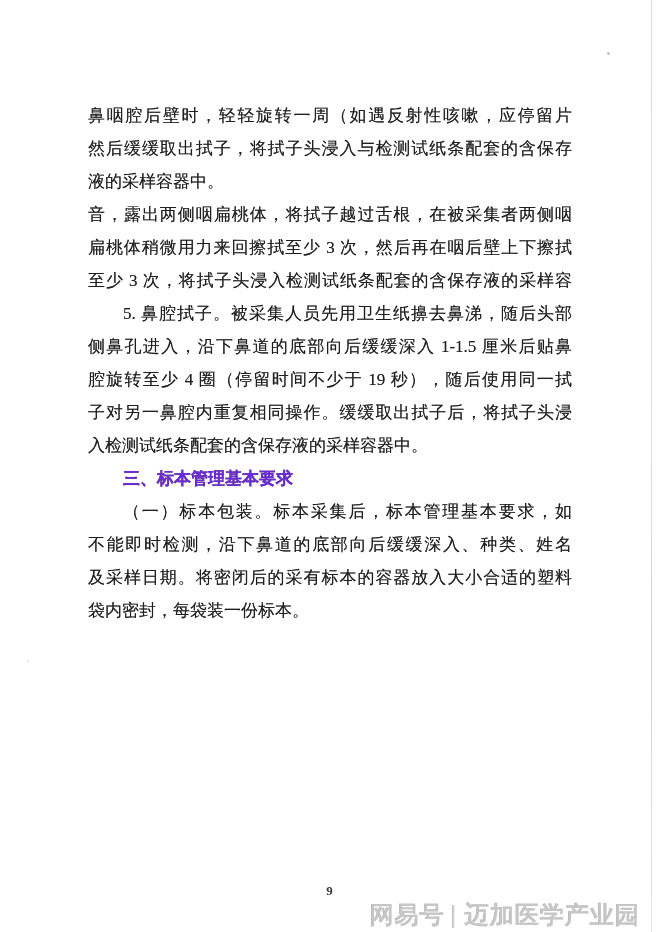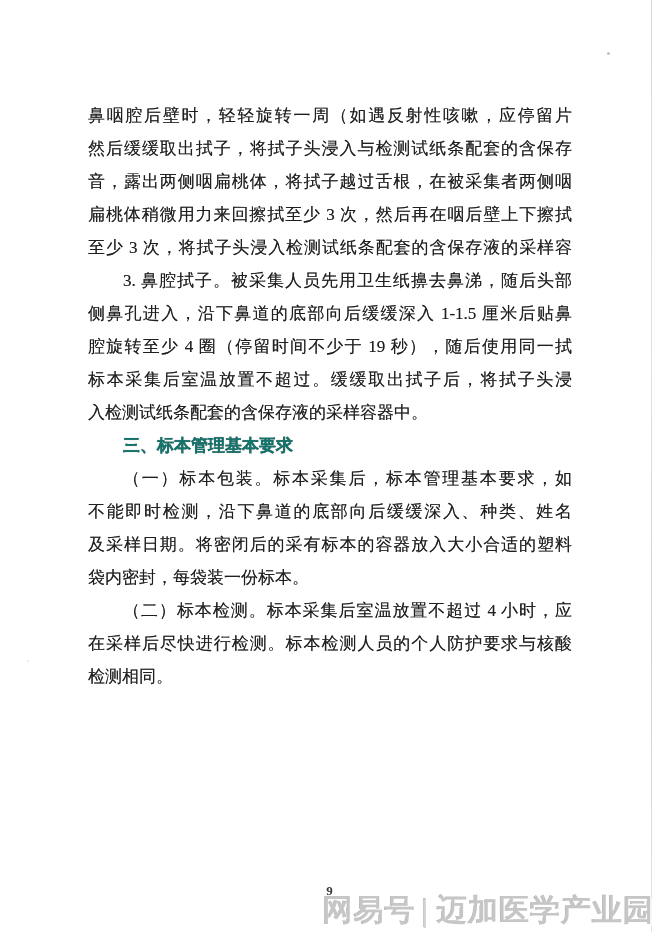--- a/index.html
+++ b/index.html
@@ -32,34 +32,34 @@
     height:33px;line-height:33px;
     overflow:hidden;
     white-space:normal;
     text-align:justify;
     text-align-last:justify;
     -moz-text-align-last:justify;
   }
   .line.first{padding-left:35px;}
   .line.last{text-align-last:left;-moz-text-align-last:left;}
   .para.heading .line{
-    font-weight:bold;color:#0f766e;
+    font-weight:bold;color:#6d28d9;
     text-align-last:left;-moz-text-align-last:left;
     text-shadow:0 0 .7px rgba(0,0,0,.8);
   }
 
   .pagenum{
     position:absolute;left:0;top:883px;width:660px;
     text-align:center;
     font-size:13px;font-weight:bold;color:#3a3a3a;
     letter-spacing:1px;
   }
   .watermark{
-    position:absolute;right:6px;bottom:1px;
-    font-size:30px;font-weight:bold;
+    position:absolute;right:20px;bottom:1px;
+    font-size:24px;font-weight:bold;
     color:#c6c6c6;
     text-shadow:1.5px 1.5px 0 #ffffff,-0.5px -0.5px 0 #b3b3b3;
     letter-spacing:1px;
     white-space:nowrap;
     user-select:none;
   }
   .watermark .wm-div{
     display:inline-block;
     margin:0 8px 0 6px;
     color:#d2d2d2;
@@ -71,47 +71,43 @@
 
 <div class="page">
   <div class="edge-line"></div>
   <div class="speck s1"></div>
   <div class="speck s2"></div>
 
   <div class="textblock" id="textblock">
       <div class="para body">
         <div class="line">鼻咽腔后壁时，轻轻旋转一周（如遇反射性咳嗽，应停留片刻），</div>
         <div class="line">然后缓缓取出拭子，将拭子头浸入与检测试纸条配套的含保存</div>
+        <div class="line last">液的采样容器中。</div>
       </div>
       <div class="para body">
         <div class="line">音，露出两侧咽扁桃体，将拭子越过舌根，在被采集者两侧咽</div>
         <div class="line">扁桃体稍微用力来回擦拭至少 3 次，然后再在咽后壁上下擦拭</div>
         <div class="line">至少 3 次，将拭子头浸入检测试纸条配套的含保存液的采样容</div>
       </div>
       <div class="para body">
-        <div class="line first">3. 鼻腔拭子。被采集人员先用卫生纸擤去鼻涕，随后头部</div>
+        <div class="line first">5. 鼻腔拭子。被采集人员先用卫生纸擤去鼻涕，随后头部</div>
         <div class="line">侧鼻孔进入，沿下鼻道的底部向后缓缓深入 1-1.5 厘米后贴鼻</div>
         <div class="line">腔旋转至少 4 圈（停留时间不少于 19 秒），随后使用同一拭</div>
-        <div class="line">标本采集后室温放置不超过。缓缓取出拭子后，将拭子头浸</div>
+        <div class="line">子对另一鼻腔内重复相同操作。缓缓取出拭子后，将拭子头浸</div>
         <div class="line last">入检测试纸条配套的含保存液的采样容器中。</div>
       </div>
       <div class="para heading">
         <div class="line first last">三、标本管理基本要求</div>
       </div>
       <div class="para body">
         <div class="line first">（一）标本包装。标本采集后，标本管理基本要求，如</div>
         <div class="line">不能即时检测，沿下鼻道的底部向后缓缓深入、种类、姓名</div>
         <div class="line">及采样日期。将密闭后的采有标本的容器放入大小合适的塑料</div>
         <div class="line last">袋内密封，每袋装一份标本。</div>
       </div>
-      <div class="para body">
-        <div class="line first">（二）标本检测。标本采集后室温放置不超过 4 小时，应</div>
-        <div class="line">在采样后尽快进行检测。标本检测人员的个人防护要求与核酸</div>
-        <div class="line last">检测相同。</div>
-      </div>
     </div>
 
   <div class="pagenum">9</div>
 
   <div class="watermark">
     <span>网易号</span><span class="wm-div">|</span><span>迈加医学产业园</span>
   </div>
 </div>
 
 </body></html>

